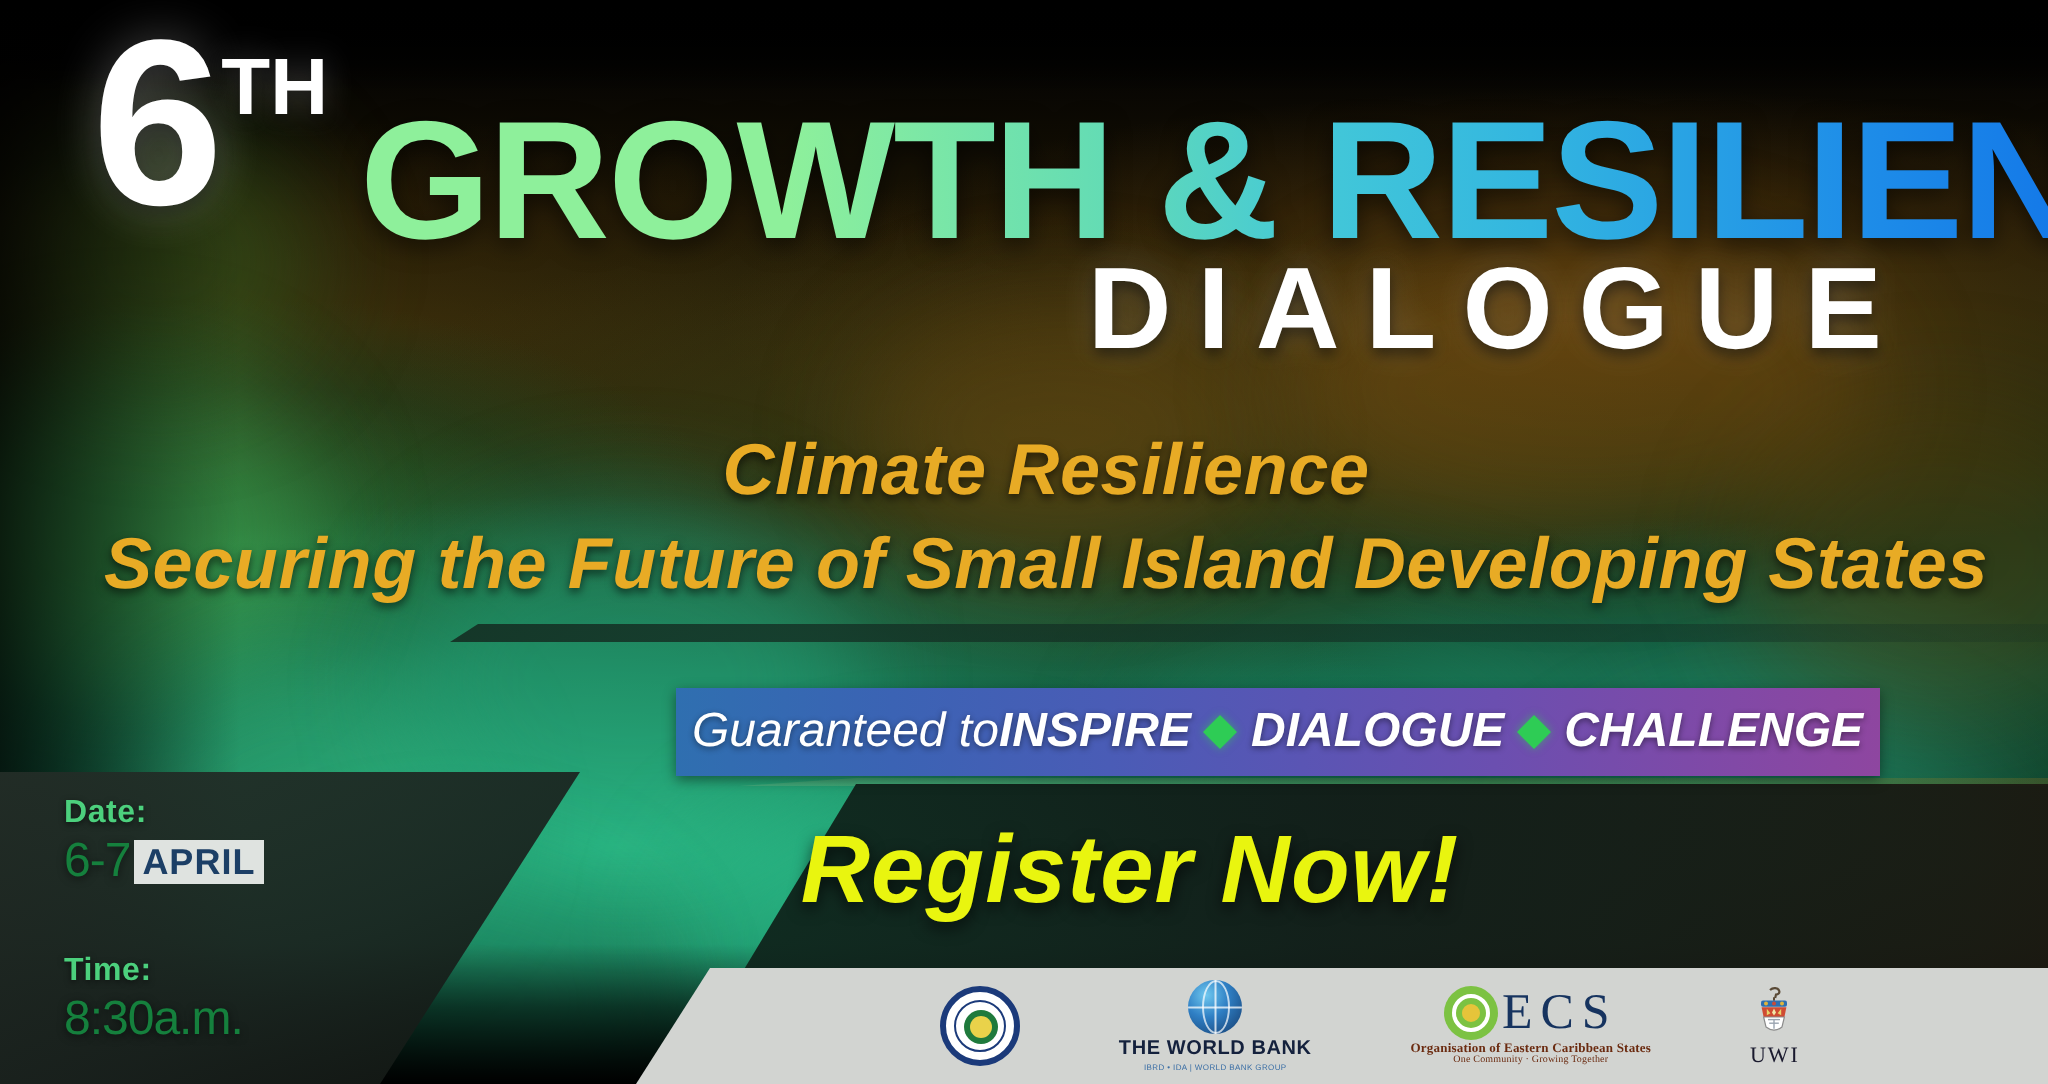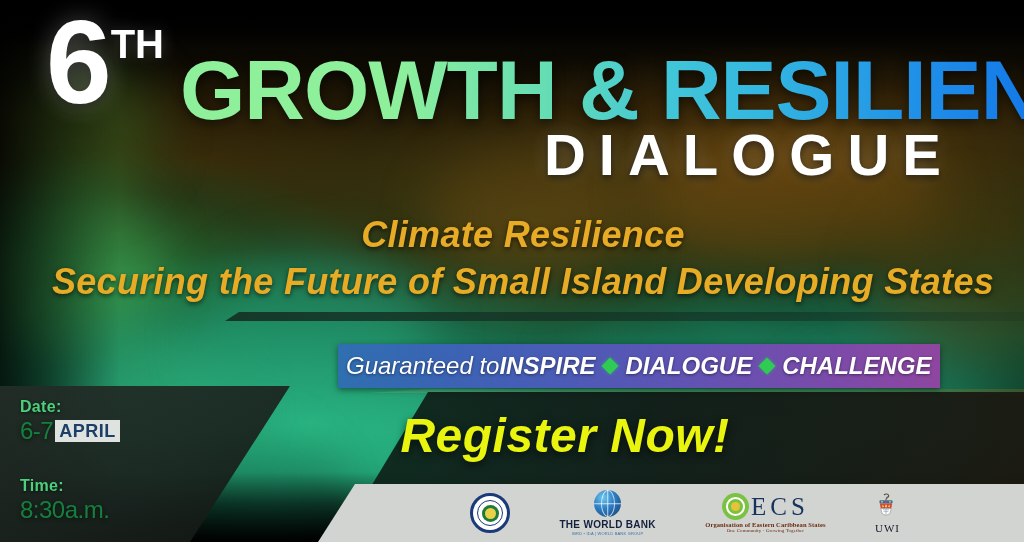--- a/index.html
+++ b/index.html
@@ -163,21 +163,21 @@
   .register {
     position:absolute; left:0; top:408px; width:1024px;
     padding-left:106px;
     text-align:center;
     font-size:48px; font-weight:bold; font-style:italic;
     color:#e9f50f; letter-spacing:0.5px;
     text-shadow:0 3px 8px rgba(0,0,0,0.65);
   }
 
   
-  .info-block { position:absolute; left:20px; top:398px; }
+  .info-block { position:absolute; left:32px; top:398px; }
   .info-label {
     font-size:16px; font-weight:bold; color:#4cd07d;
     letter-spacing:0.3px; margin-bottom:1px;
     text-shadow:0 1px 3px rgba(0,0,0,0.6);
   }
   .info-value-row { display:flex; align-items:center; }
   .info-value {
     font-size:24px; font-weight:normal; color:#15803d;
     letter-spacing:-0.5px;
     text-shadow:0 1px 4px rgba(0,0,0,0.6);
@@ -281,21 +281,21 @@
     letter-spacing:0.1px; margin-top:1px; white-space:nowrap;
     font-family:"Liberation Serif", serif;
   }
   .oecs-tag {
     font-size:5px; color:#6b2b10; letter-spacing:0.1px;
     margin-top:0px; white-space:nowrap;
     font-family:"Liberation Serif", serif;
   }
 
   
-  .uwi { flex-direction:column; align-items:flex-start; }
+  .uwi { flex-direction:column; align-items:center; }
   .uwi-crest {
     width:22px; height:28px; position:relative;
   }
   .uwi-name {
     margin-top:1px; font-size:11px; color:#1a1a2e;
     letter-spacing:1px; font-family:"Liberation Serif", serif;
   }
 </style>
 </head>
 <body>

